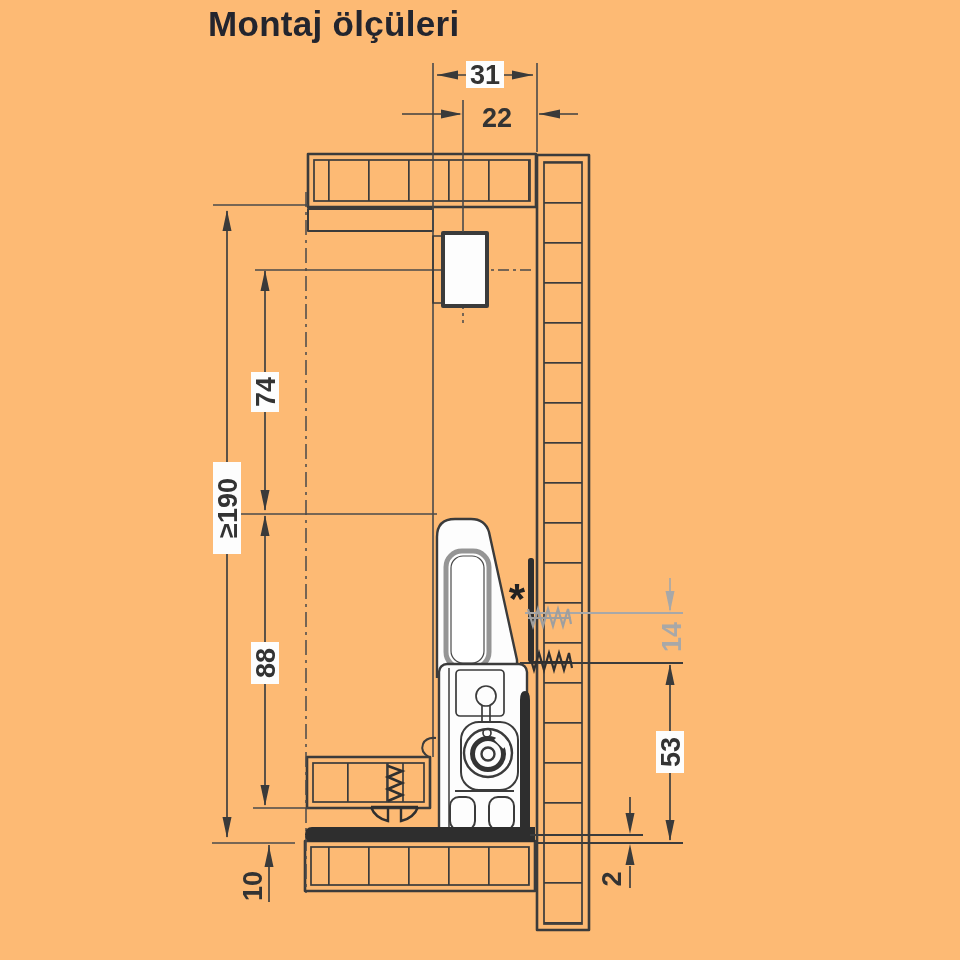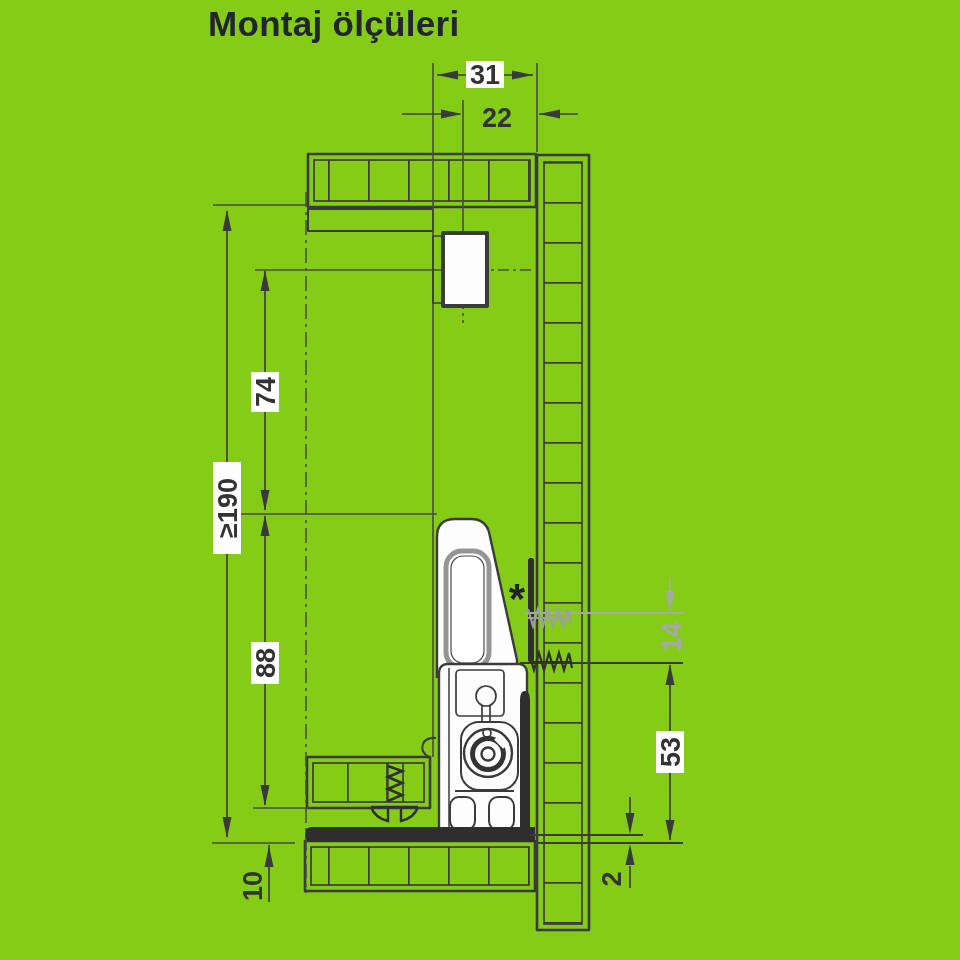--- a/index.html
+++ b/index.html
@@ -1,16 +1,16 @@
 <!DOCTYPE html>
 <html><head>
 <meta charset="utf-8">
 <style>
   html,body{margin:0;padding:0;background:#ffffff;}
-  .stage{position:relative;width:960px;height:960px;background:#84cc16;overflow:hidden;
+  .stage{position:relative;width:960px;height:960px;background:#fdba74;overflow:hidden;
          font-family:"Liberation Sans",sans-serif;}
   .title{position:absolute;left:208px;top:4px;margin:0;font-size:35px;font-weight:bold;
          color:#23252e;letter-spacing:.3px;font-family:"Liberation Sans",sans-serif;}
   svg.draw{position:absolute;left:0;top:0;}
   .s{stroke:#3b3b3b;fill:none;stroke-linejoin:round;}
   .w26{stroke-width:2.6;} .w24{stroke-width:2.4;} .w2{stroke-width:2;}
   .w17{stroke-width:1.7;} .w15{stroke-width:1.5;} .w4{stroke-width:4;}
   .ext{stroke:#4a4a4a;stroke-width:1.6;fill:none;}
   .ext2{stroke:#3b3b3b;stroke-width:2;fill:none;}
   .extg{stroke:#a8a8a8;stroke-width:2;fill:none;}

